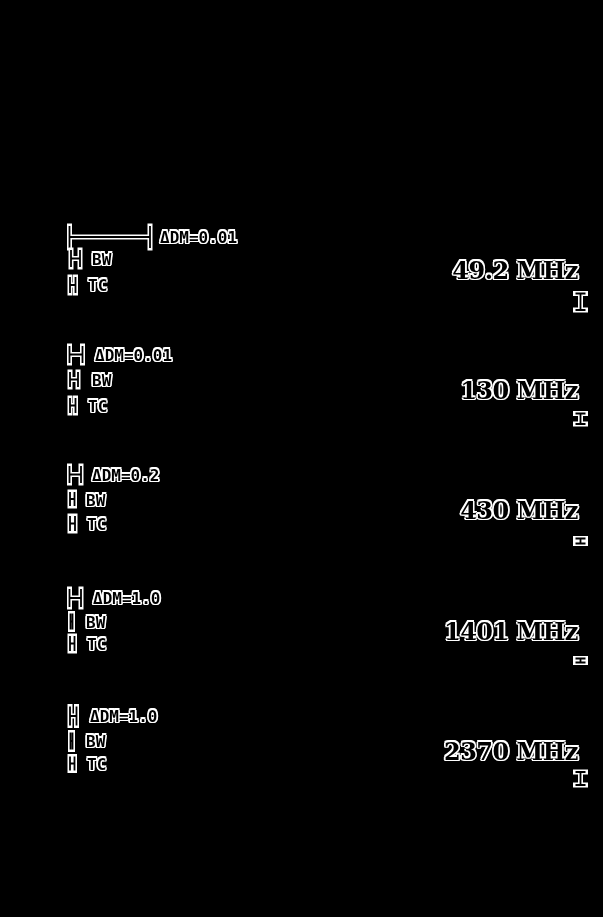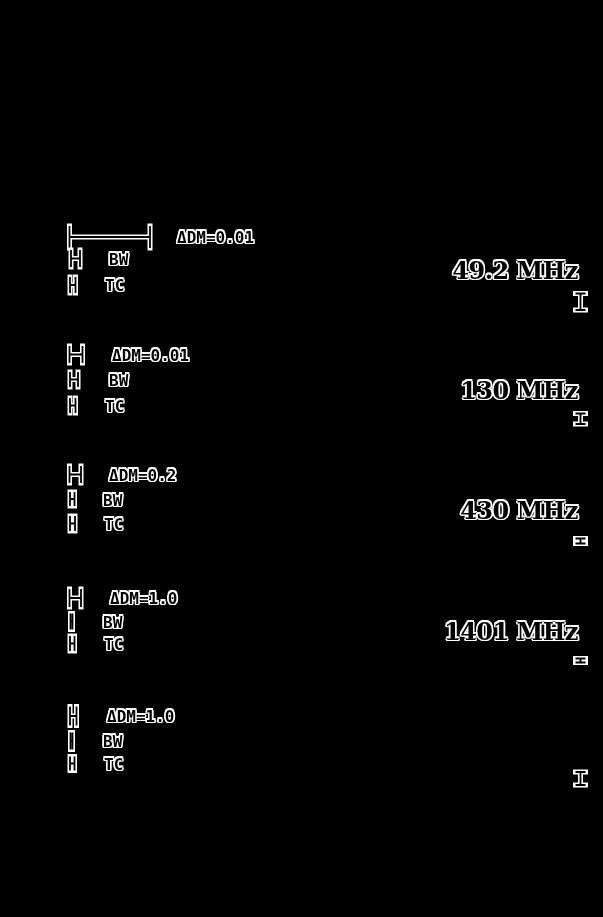--- a/index.html
+++ b/index.html
@@ -39,21 +39,20 @@
     font-weight: bold;
     white-space: nowrap;
     text-shadow:
       -1.6px 0 #ffffff, 1.6px 0 #ffffff, 0 -1.6px #ffffff, 0 1.6px #ffffff,
       -1.2px -1.2px #ffffff, 1.2px -1.2px #ffffff,
       -1.2px 1.2px #ffffff, 1.2px 1.2px #ffffff;
   }
   .small {
     font-family: "DejaVu Sans Mono", monospace;
     font-size: 16px;
-    margin-left: 17px;
   }
   .freq {
     font-family: "DejaVu Serif", serif;
     font-size: 24px;
     letter-spacing: -0.5px;
     text-align: center;
   }
 </style>
 </head>
 <body>
@@ -119,14 +118,15 @@
   <div class="lbl freq" style="right:25px; top:510px">430 MHz</div>
 
   <div class="lbl small" style="left:93px; top:598px">ΔDM=1.0</div>
   <div class="lbl small" style="left:86px; top:622px">BW</div>
   <div class="lbl small" style="left:87px; top:644px">TC</div>
   <div class="lbl freq" style="right:25px; top:631px">1401 MHz</div>
 
   <div class="lbl small" style="left:90px; top:716px">ΔDM=1.0</div>
   <div class="lbl small" style="left:86px; top:741px">BW</div>
   <div class="lbl small" style="left:87px; top:764px">TC</div>
+  <div class="lbl freq" style="right:25px; top:751px">2370 MHz</div>
 
 </div>
 
 </body></html>

